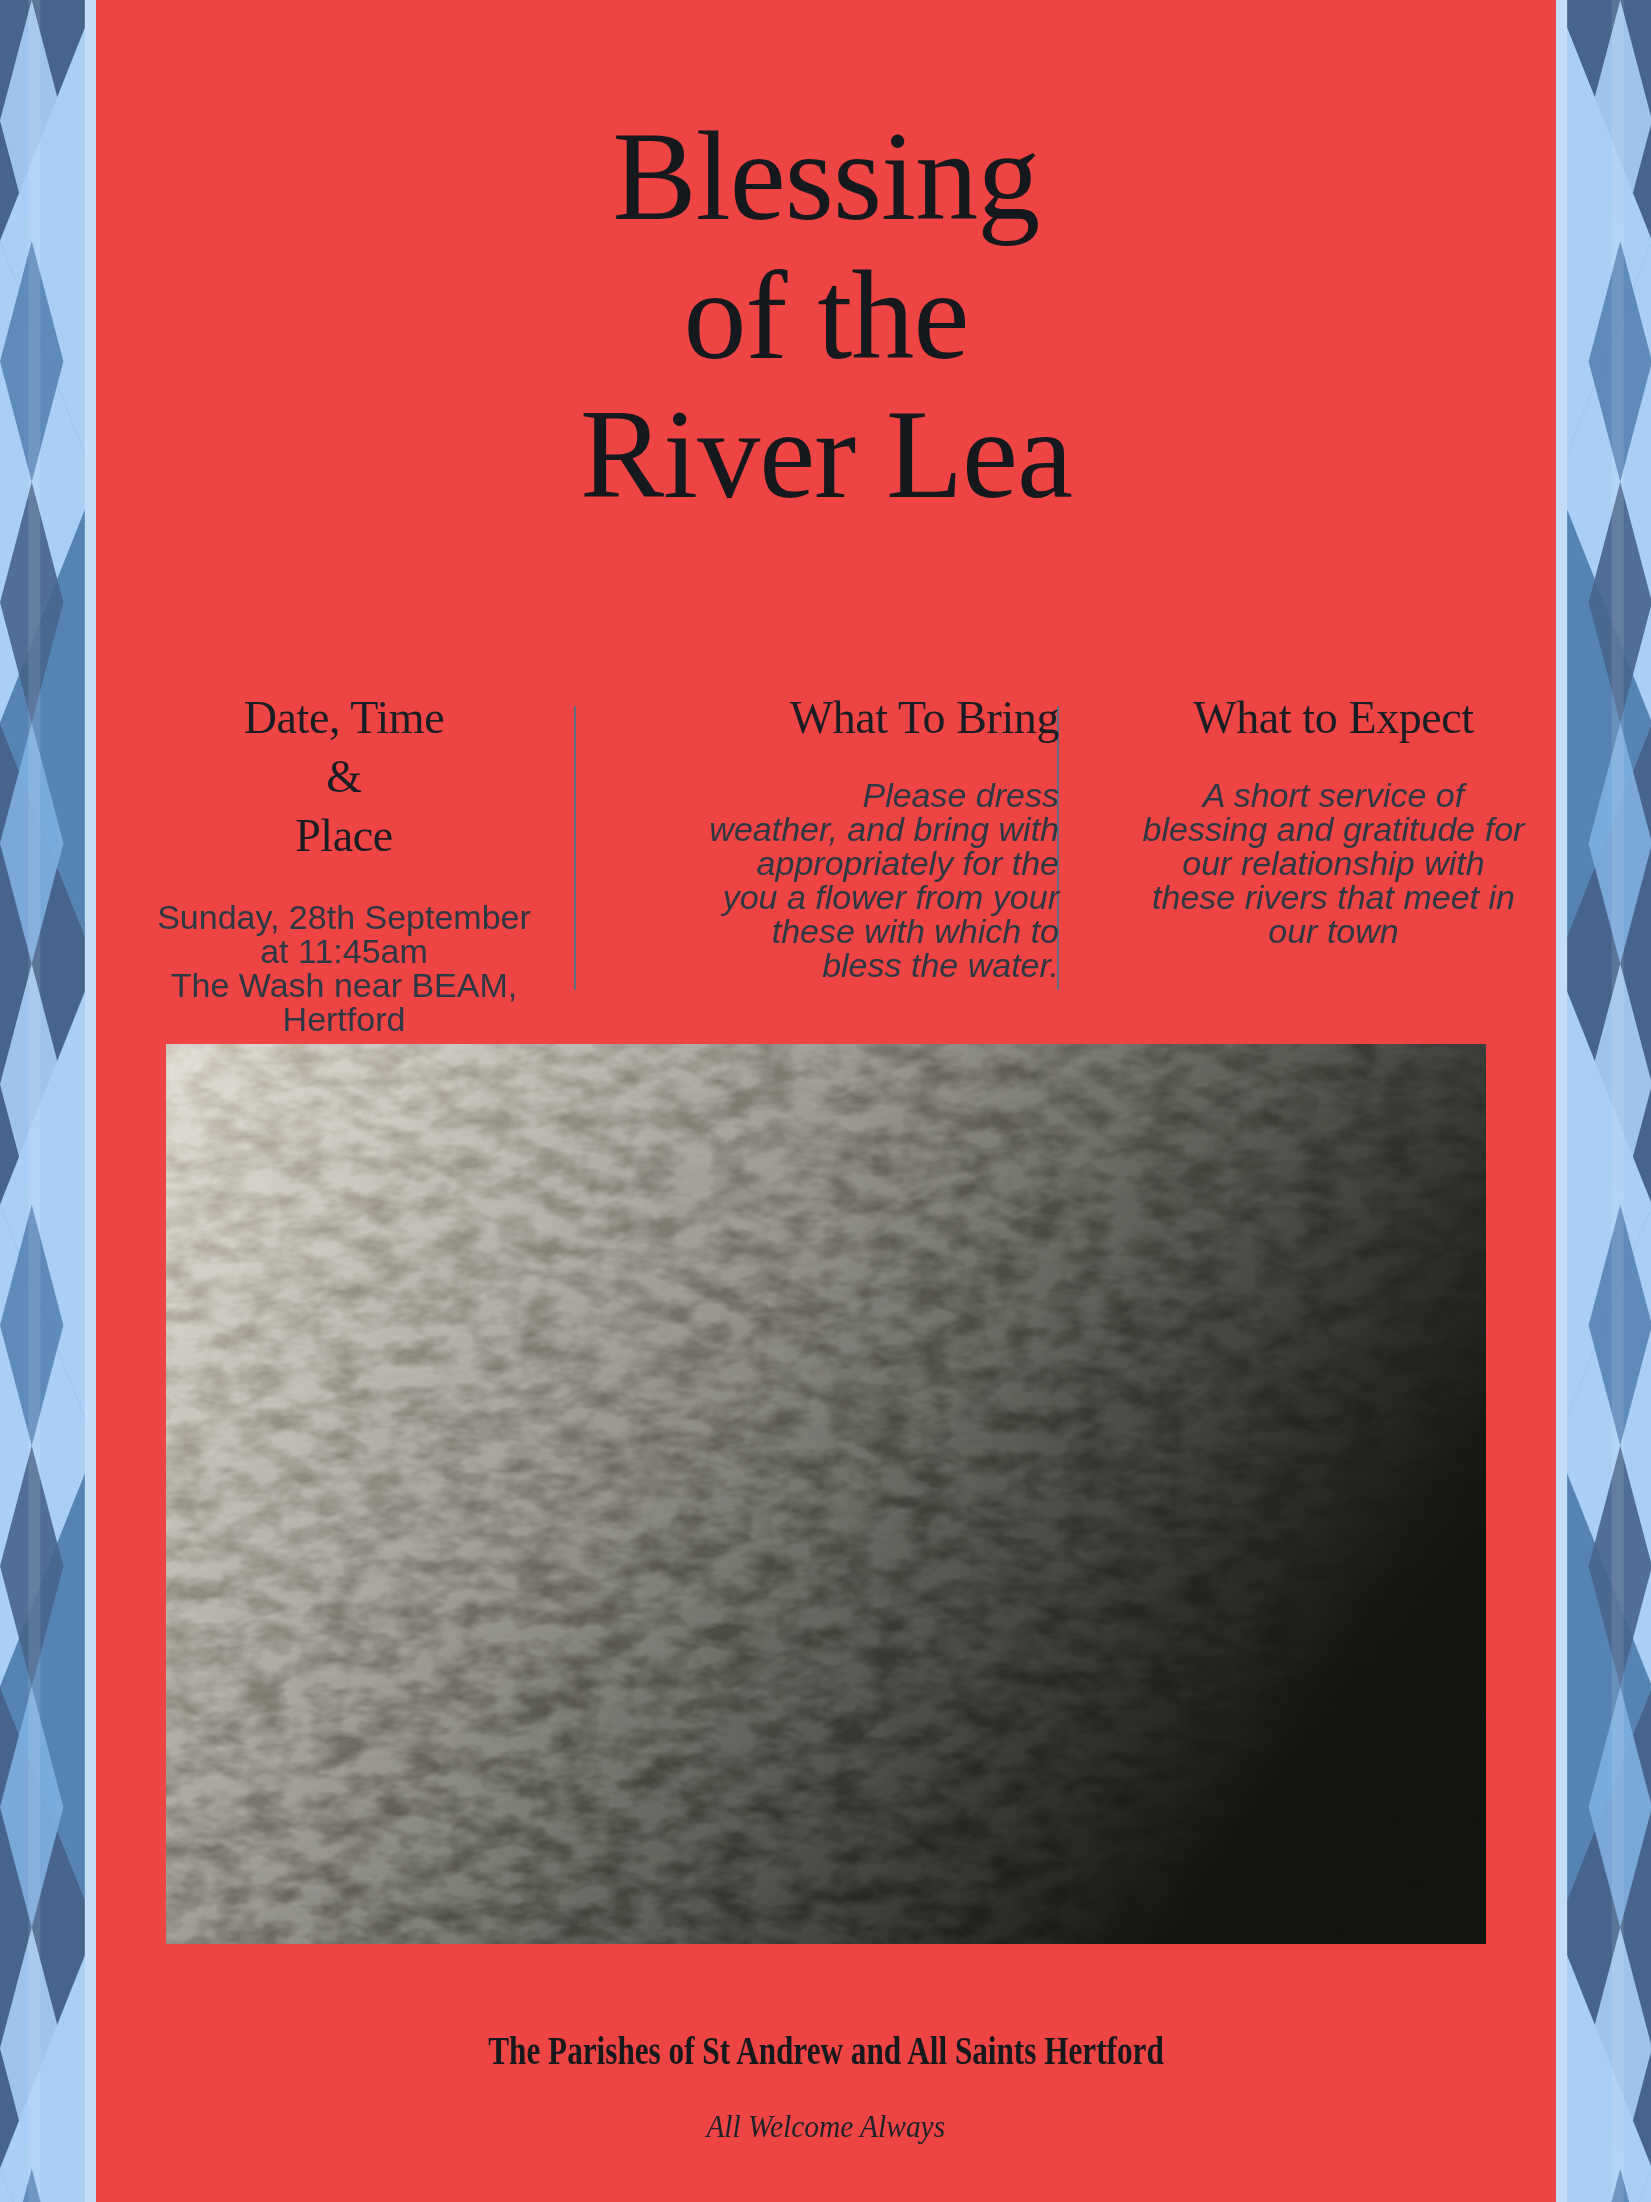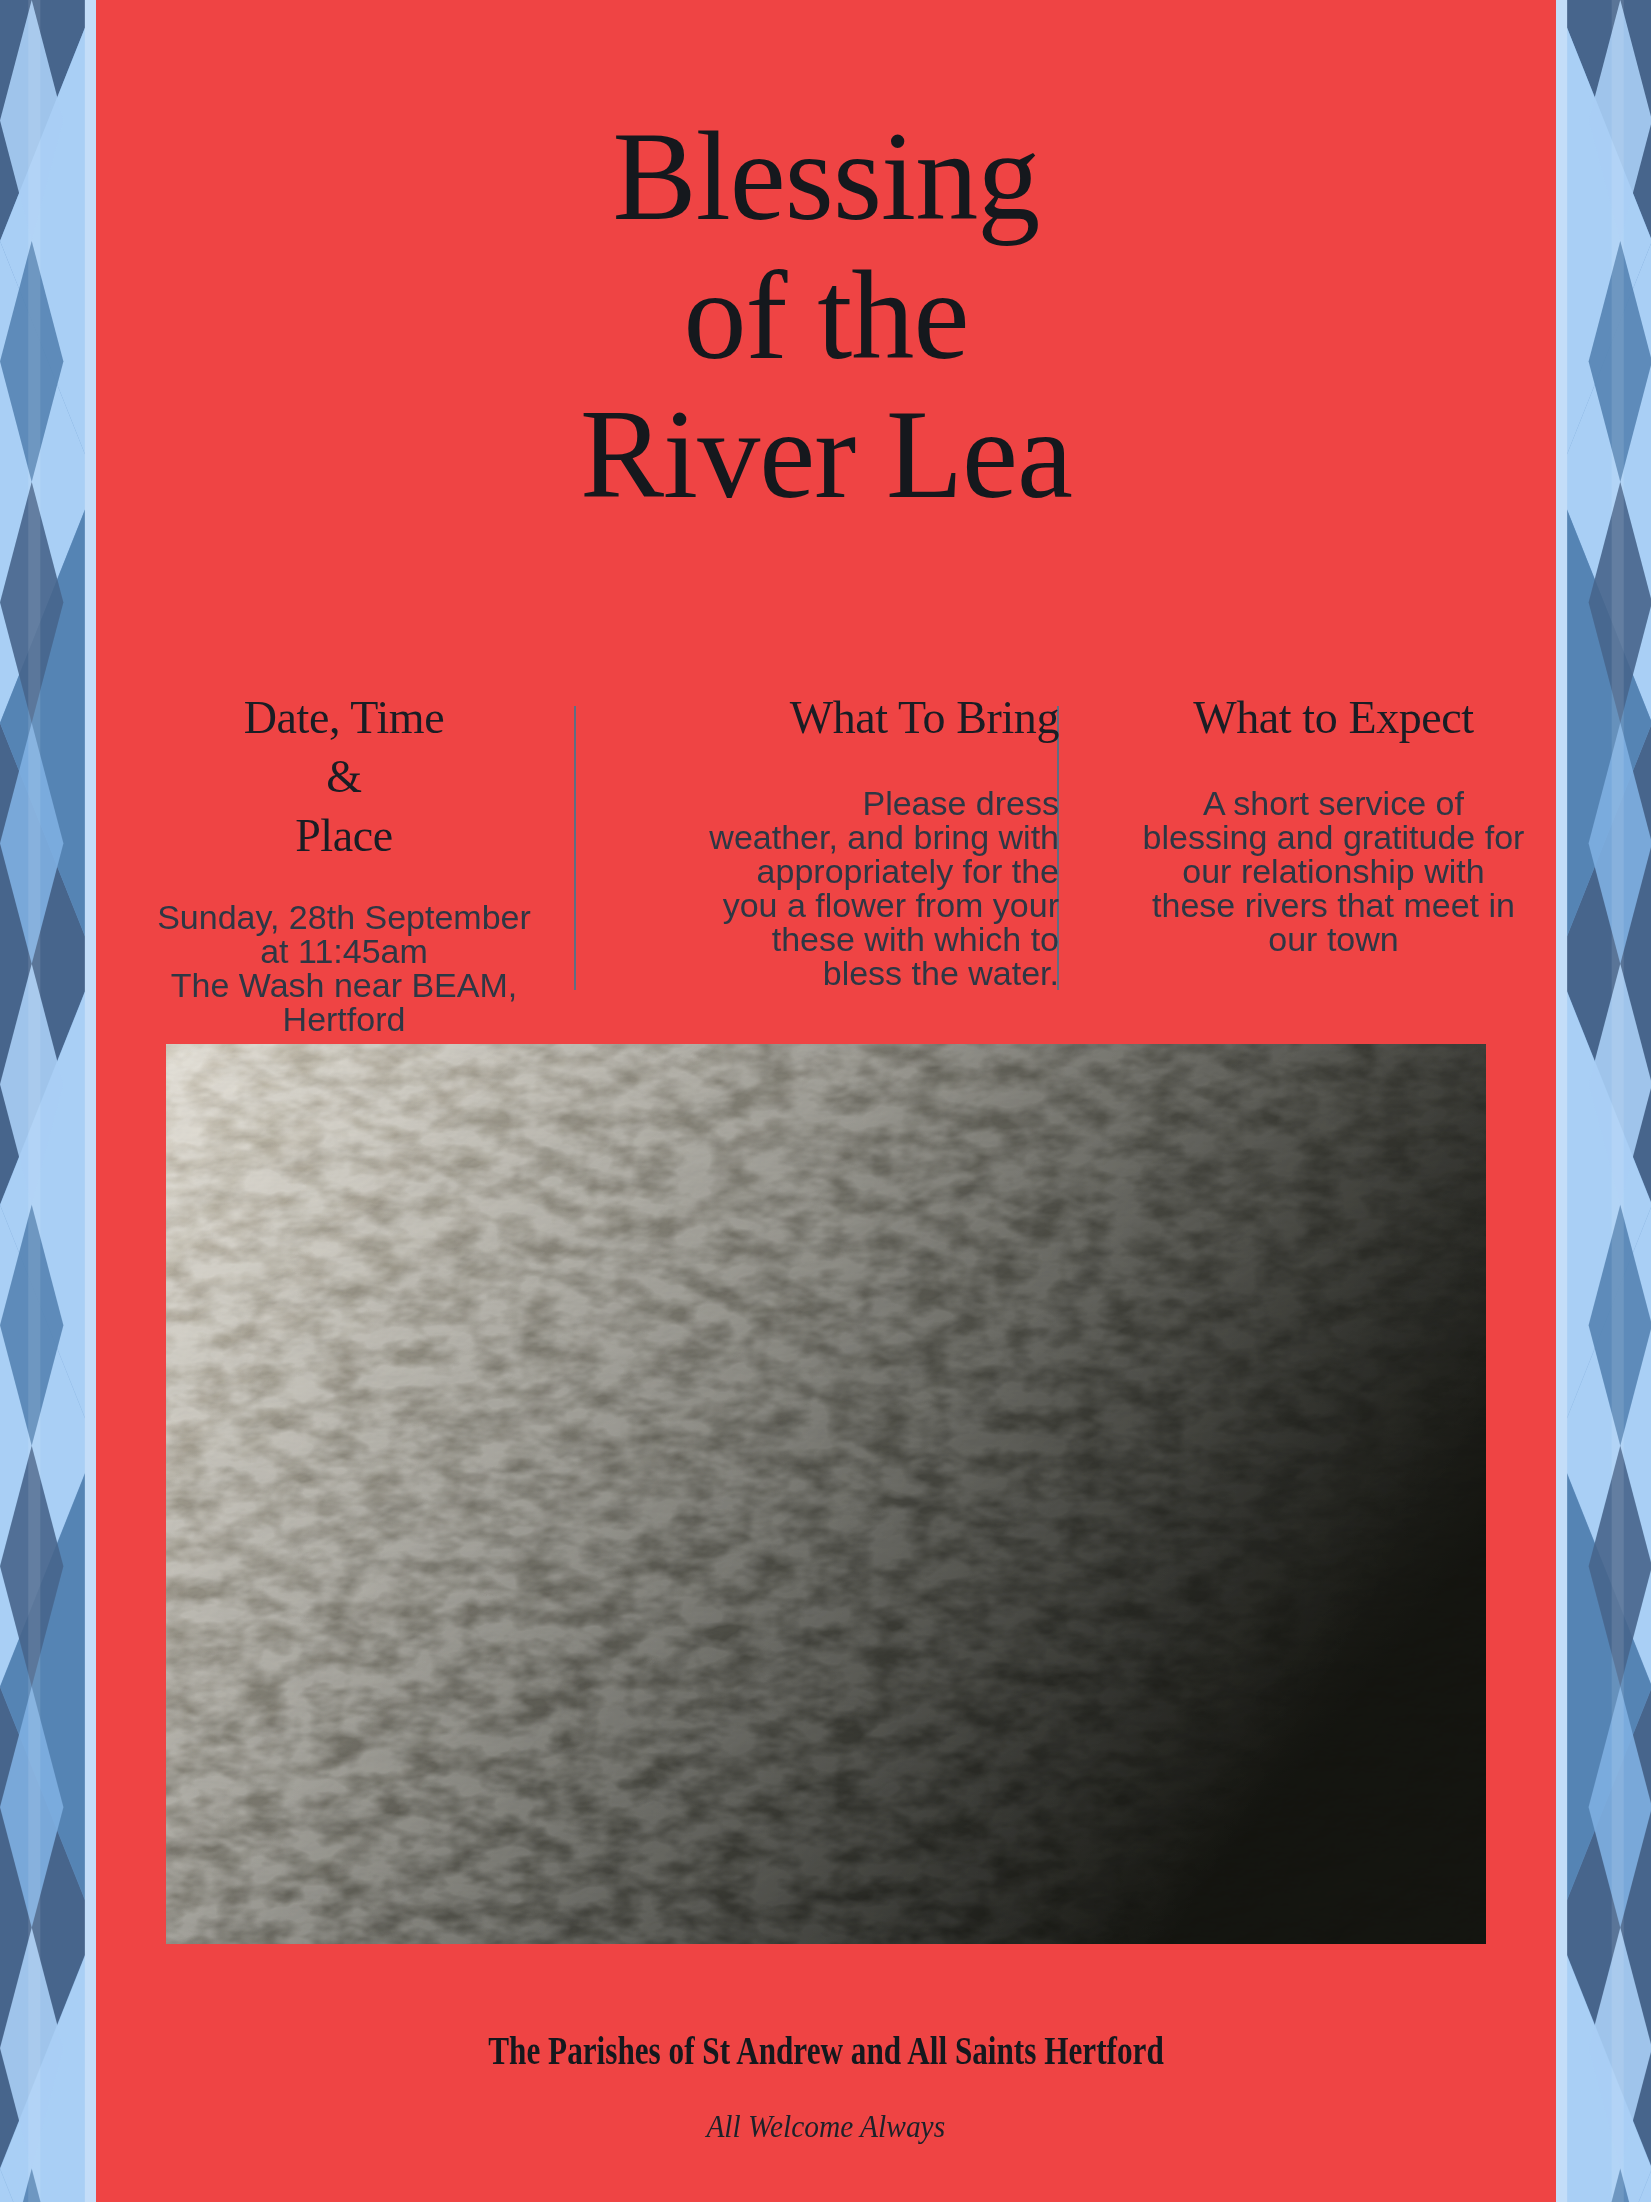--- a/index.html
+++ b/index.html
@@ -17,21 +17,21 @@
 
   
   .col{position:absolute;top:688px;text-align:center;}
   .col-1{left:96px;width:496px;}
   .col-2{left:575px;width:484px;text-align:right;}
   .col-3{left:1058px;width:551px;}
   .col-heading{font-size:46px;line-height:59px;color:#1a1d24;letter-spacing:-0.4px;}
   .col-body{font-family:"Liberation Sans","DejaVu Sans",sans-serif;
             font-size:34px;line-height:34px;color:#2e3744;}
   .col-1 .col-body{margin-top:35px;}
-  .col-2 .col-body,.col-3 .col-body{margin-top:39px;}
+  .col-2 .col-body,.col-3 .col-body{margin-top:31px;font-style:italic;}
 
   .divider{position:absolute;top:706px;width:1.7px;height:284px;background:#5f6e82;}
   .divider-1{left:574px;}
   .divider-2{left:1057px;}
 
   
   .photo{position:absolute;left:166px;top:1044px;width:1320px;height:900px;overflow:hidden;
          background:linear-gradient(105deg,#d7d2c6 0%,#bdb9ae 22%,#98968d 45%,#64645c 68%,#3b3c35 88%,#2a2b26 100%);}
   .photo svg{display:block;width:100%;height:100%;}
 

